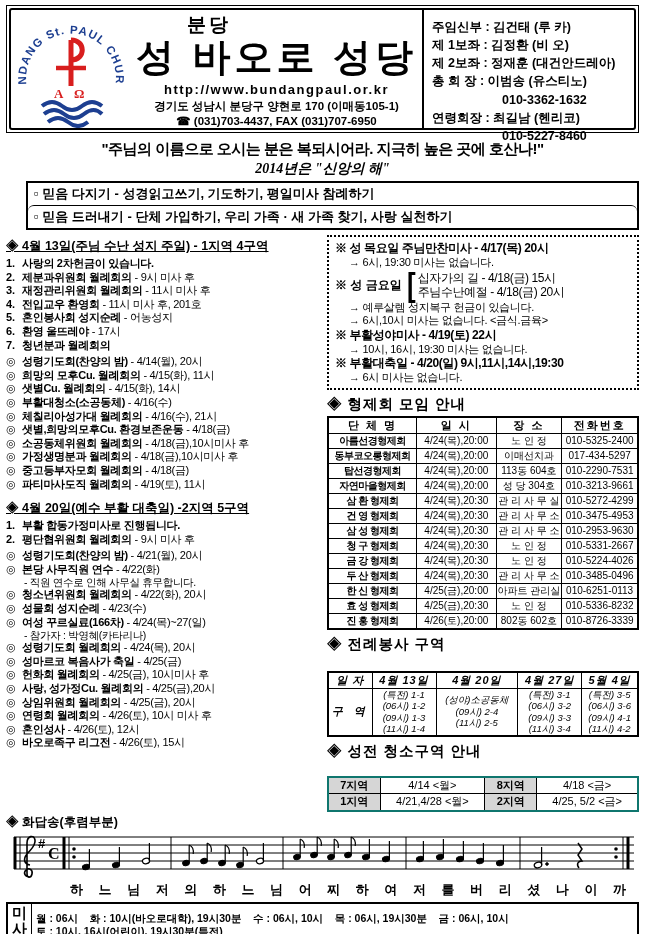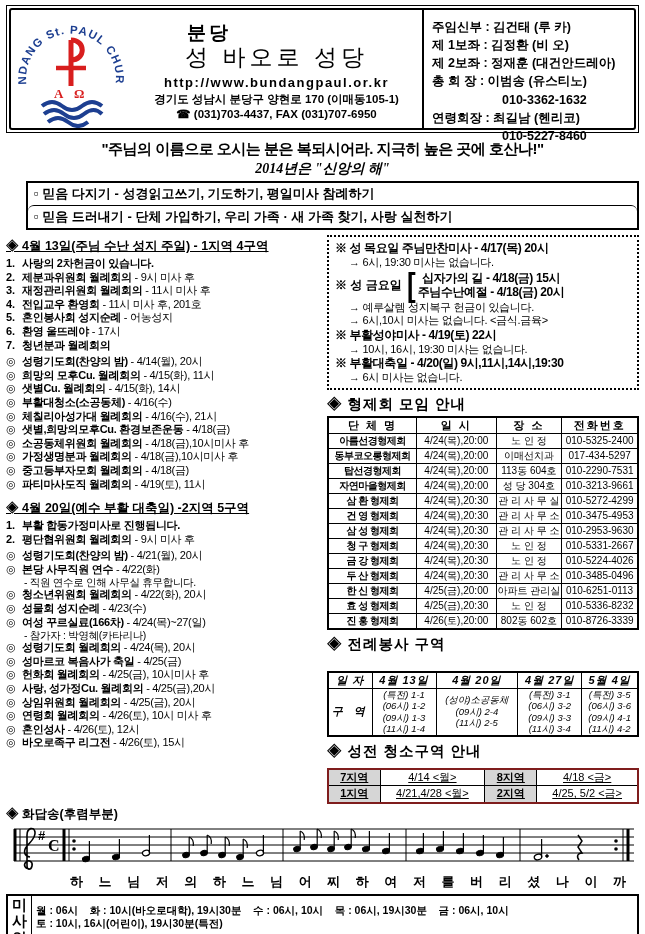--- a/index.html
+++ b/index.html
@@ -6,21 +6,21 @@
   body { background:#888; font-family:"Liberation Sans", sans-serif; }
   .page { width:645px; height:934px; background:#fff; margin:0 auto; padding:5px 6px;
           color:#000; overflow:hidden; position:relative; }
 
   
   .masthead { border:1px solid #000; padding:2px; }
   .masthead-in { border:2px solid #000; border-radius:3px; display:flex; align-items:center; height:122px; }
   .logo-wrap { width:120px; display:flex; justify-content:center; }
   .title-block { flex:1; text-align:center; padding-top:2px; }
   .title-small { font-size:19px; font-weight:900; letter-spacing:3px; text-align:left; padding-left:56px; }
-  .title-large { font-size:23px; font-weight:400; letter-spacing:4px; line-height:1.0; margin-bottom:6px; }
+  .title-large { font-size:38px; font-weight:700; letter-spacing:4px; line-height:1.0; margin-bottom:6px; }
   .url  { font-size:13px; font-weight:bold; letter-spacing:1.5px; }
   .addr { font-size:11.5px; font-weight:bold; margin-top:2px; }
   .tel  { font-size:11.5px; font-weight:bold; }
   .clergy { width:212px; border-left:2px solid #000; align-self:stretch; padding:8px 4px 0 8px; }
   .clergy-row { font-size:12.5px; font-weight:bold; line-height:1.45; }
   .c-role { white-space:pre; }
   .c-phone { padding-left:70px; font-size:12.5px; font-weight:bold; }
   .c-phone:empty { display:none; }
 
   
@@ -46,38 +46,38 @@
   .sub-line { font-size:10.5px; line-height:12px; padding-left:18px; letter-spacing:-0.3px; }
   .sub-line:empty { display:none; }
 
   
   .holy-box { border:2px dotted #000; padding:4px 5px 3px 6px; }
   .hw-main { font-size:12px; font-weight:bold; line-height:15px; letter-spacing:-0.4px; }
   .hw-sub  { font-size:11px; line-height:13.5px; padding-left:14px; letter-spacing:-0.3px; }
   .fri-row { display:flex; align-items:center; }
   .fri-label { font-size:12px; font-weight:bold; white-space:pre; }
   .bracket { font-size:26px; font-weight:bold; transform:scaleY(1.25); padding:0 2px; }
-  .fri-lines div { font-size:12px; font-weight:bold; line-height:14.5px; letter-spacing:-0.4px;text-align:center; }
+  .fri-lines div { font-size:12px; font-weight:normal; line-height:14.5px; letter-spacing:-0.4px; }
 
   .rc-title { font-size:14.5px; font-weight:bold; margin:5px 0 2px; letter-spacing:1px; }
 
   table { border-collapse:collapse; }
   .bro-table { width:100%; border:2px solid #000; }
   .bro-table th, .bro-table td { border:1px solid #000; text-align:center; padding:0 1px; }
   .bro-table th { font-size:11px; font-weight:bold; letter-spacing:2px; height:15px; }
   .bro-table td { font-size:10px; height:13.4px; white-space:nowrap; }
   .bro-name { font-weight:bold; letter-spacing:-0.5px; }
 
   .lit-table { width:100%; border:2px solid #000; margin-top:17px;font-style:italic; }
   .lit-table th, .lit-table td { border:1px solid #000; text-align:center; }
   .lit-table th { font-size:11px; font-weight:bold; height:15px; letter-spacing:1px; }
   .lit-lines div { font-size:9.5px; line-height:11.5px; white-space:nowrap; }
   .lit-rowlabel { font-size:11px; font-weight:bold; letter-spacing:4px; width:44px; }
 
-  .cln-table { width:100%; border:2px solid #7f1d1d; margin-top:7px;text-decoration:underline; }
+  .cln-table { width:100%; border:2px solid #0f766e; margin-top:15px; }
   .cln-table td { border:1px solid #000; text-align:center; font-size:11px; height:17px; }
   .cln-zone { background:#d6d6d6; font-weight:bold; width:52px; }
 
   
   .music-sec { margin-top:2px; }
   .music-title { font-size:12.5px; font-weight:bold; }
   .lyrics { display:flex; justify-content:space-between; width:556px; margin-left:64px;
             font-size:13px; font-weight:bold; margin-top:-4px; }
 
   

